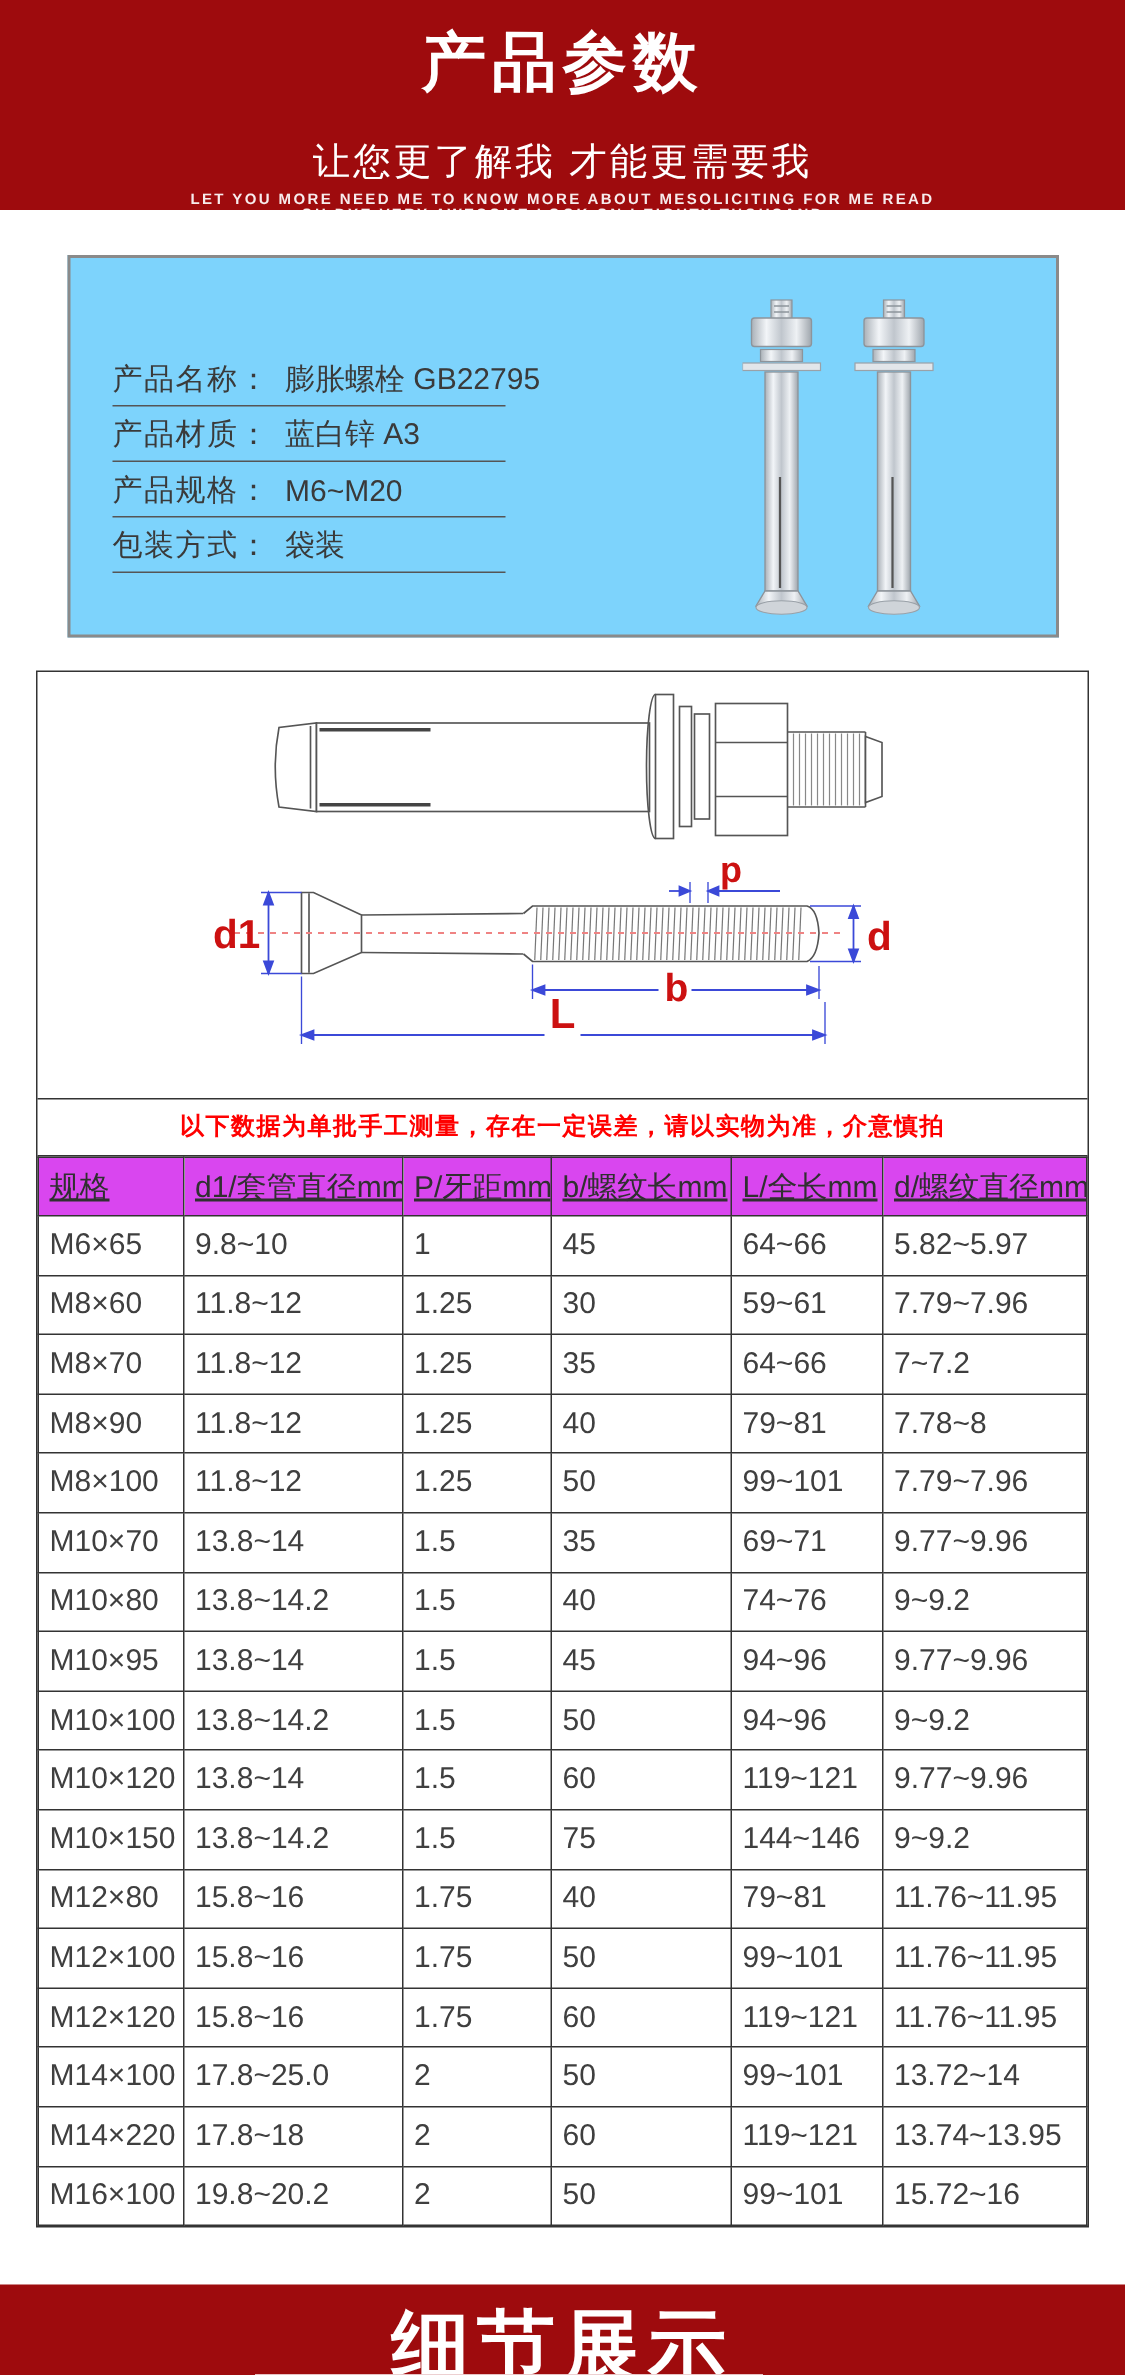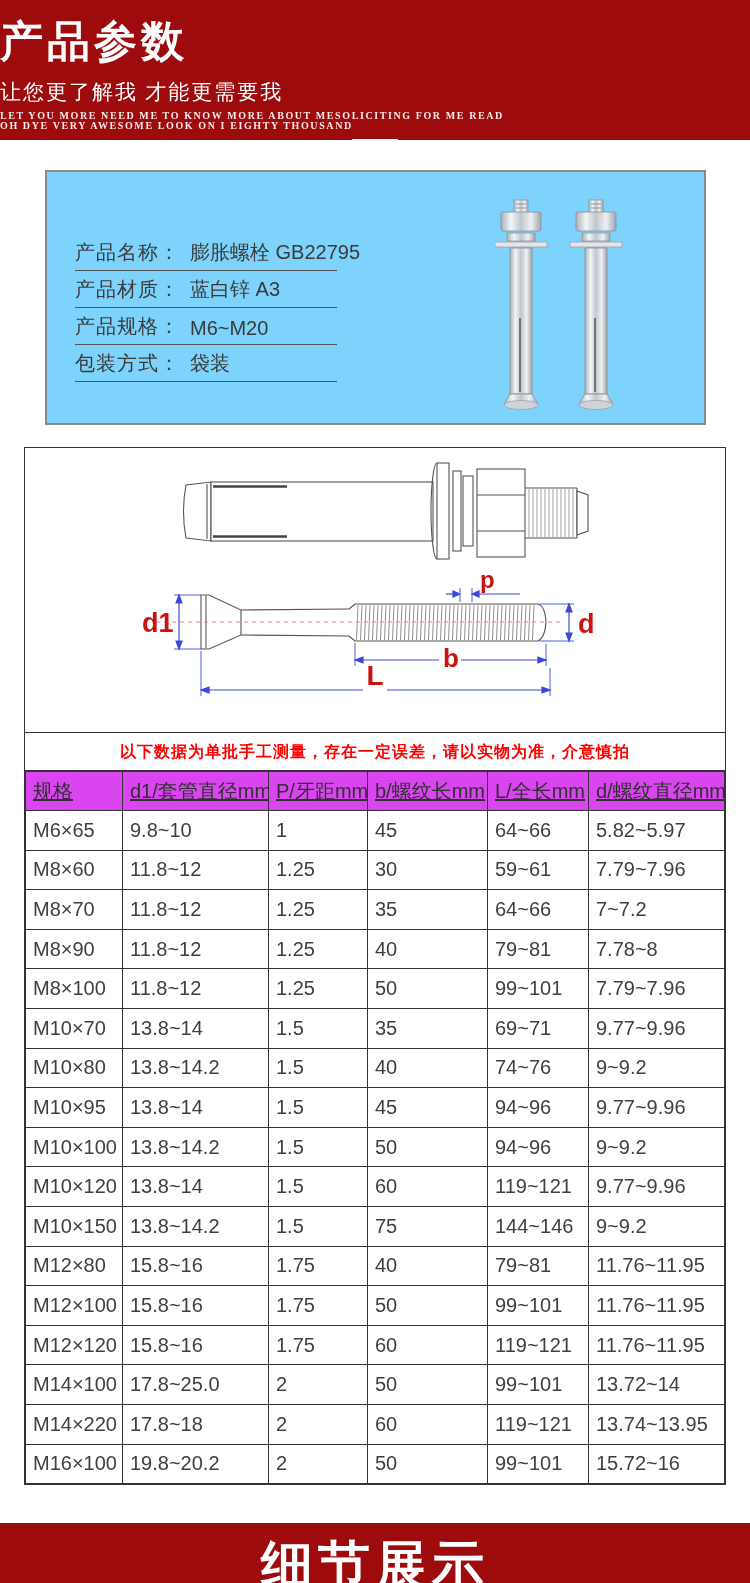--- a/index.html
+++ b/index.html
@@ -4,27 +4,27 @@
 <style>
   * { margin:0; padding:0; box-sizing:border-box; }
   html,body { background:#fff; }
   body {
     width:750px; height:1583px; position:relative; overflow:hidden;
     font-family:"Liberation Sans","DejaVu Sans",sans-serif;
   }
   
   .top-banner {
     position:absolute; left:0; top:0; width:750px; height:140px;
-    background:#9e0b0d; color:#fff; text-align:left;font-family:Liberation Serif, serif;
+    background:#9e0b0d; color:#fff; text-align:center;
   }
   .top-banner .title {
     padding-top:13px; font-size:43px; font-weight:bold; letter-spacing:4px;
   }
   .top-banner .subtitle {
-    margin-top:7px; font-size:21px; letter-spacing:2px;
+    margin-top:20px; font-size:25px; letter-spacing:2px;
   }
   .top-banner .tagline { margin-top:5px; font-size:10px; letter-spacing:1.6px; font-weight:bold; opacity:.92; line-height:10px; }
   .top-banner .tagline2 { margin-top:0; }
   .top-banner .divider {
     width:46px; height:3px; background:#fff; margin:8px auto 0 auto;
   }
   
   .info-box {
     position:absolute; left:45px; top:170px; width:661px; height:255px;
     border:2px solid #8a8a8a; background:#7dd3fc;

